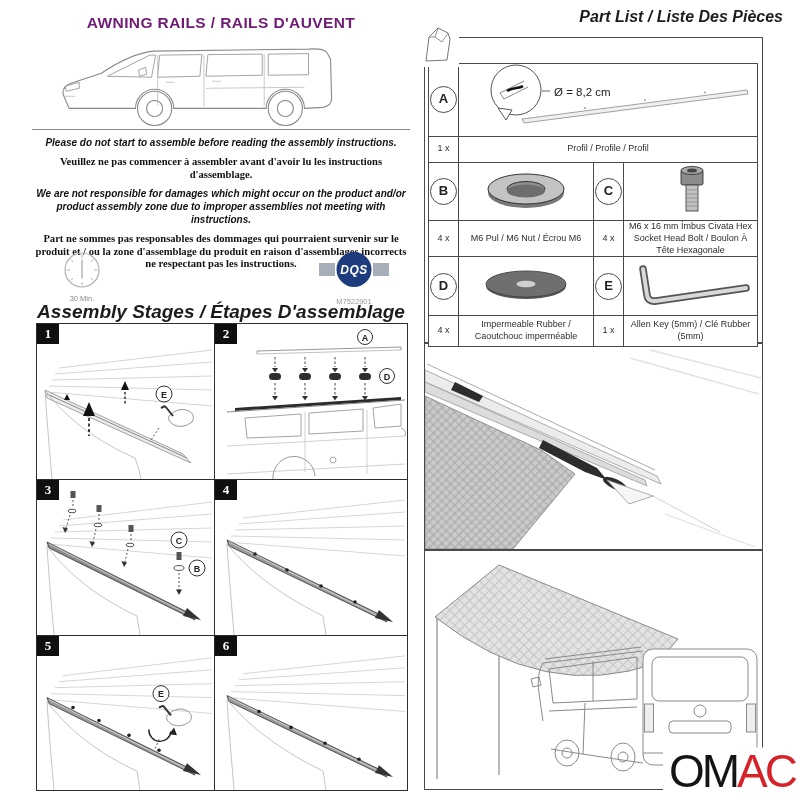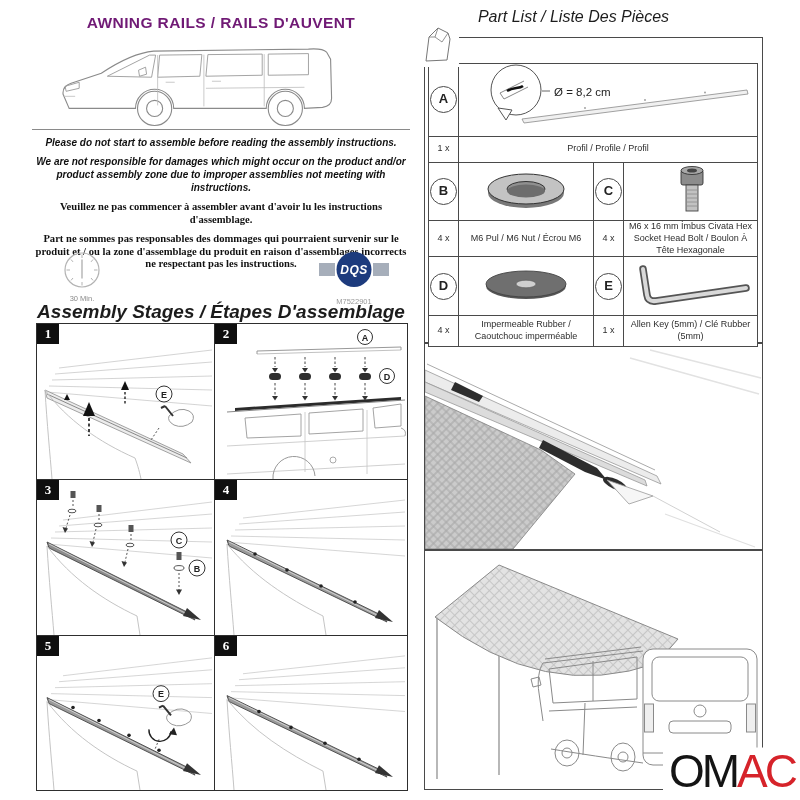--- a/index.html
+++ b/index.html
@@ -15,21 +15,21 @@
   .icons-row{position:absolute;left:0;top:250px;width:100%;height:56px;}
   .clock-block{position:absolute;left:22px;top:0;width:60px;text-align:center;}
   .clock-label{font-size:7.5px;color:#8a8a8a;margin-top:-2px;}
   .dqs-block{position:absolute;right:22px;top:0;width:72px;text-align:center;}
   .dqs-code{font-size:7.5px;color:#9a9a9a;margin-top:1px;text-align:center;}
   .stages-title{position:absolute;left:0;top:301px;width:100%;text-align:center;font-size:19px;font-weight:bold;font-style:italic;}
   .stages-grid{position:absolute;left:6px;top:323px;display:grid;grid-template-columns:178px 193px;grid-template-rows:156px 156px 155px;border-top:1.4px solid #2e2e2e;border-left:1.4px solid #2e2e2e;}
   .stage{position:relative;border-right:1.4px solid #2e2e2e;border-bottom:1.4px solid #2e2e2e;box-sizing:border-box;background:#fff;}
   .stage svg{width:100%;height:100%;display:block;}
   .badge{position:absolute;top:0;left:0;width:22px;height:20px;background:#0f0f0f;color:#fff;font:bold 13px "Liberation Serif",serif;display:flex;align-items:center;justify-content:center;}
-  .pl-title{position:absolute;left:404px;top:8px;width:339px;text-align:center;font-size:16px;font-weight:normal;font-style:italic;}
+  .pl-title{position:absolute;left:444px;top:8px;width:339px;text-align:right;font-size:16px;font-weight:bold;font-style:italic;}
   .parts-outer{position:absolute;left:424px;top:37px;width:339px;height:306px;border:1px solid #4a4a4a;box-sizing:border-box;}
   .bag{position:absolute;left:419px;top:25px;width:40px;height:42px;background:#fff;z-index:3;}
   .parts-table{position:absolute;left:428px;top:63px;border-collapse:collapse;table-layout:fixed;z-index:2;background:#fff;}
   .parts-table td{border:1px solid #4a4a4a;padding:0;text-align:center;vertical-align:middle;font-size:9px;line-height:1.3;color:#2d2d2d;overflow:hidden;}
   .letter-circle{width:25px;height:25px;border:1.4px solid #4a4a4a;border-radius:50%;margin:0 auto;display:flex;align-items:center;justify-content:center;font-size:13px;font-weight:bold;color:#222;background:#fff;}
   .detail-panel{position:absolute;left:424px;top:343px;width:339px;height:207px;border:1px solid #4a4a4a;box-sizing:border-box;background:#fff;}
   .awning-panel{position:absolute;left:424px;top:550px;width:339px;height:240px;border:1px solid #4a4a4a;box-sizing:border-box;background:#fff;}
   .detail-panel svg,.awning-panel svg{width:100%;height:100%;display:block;}
   .omac{position:absolute;right:2px;top:748px;z-index:6;font-weight:normal;font-size:46px;letter-spacing:-3px;line-height:1;background:#fff;padding:0 3px 2px 6px;transform:scaleY(1.02);}
   .omac .om{color:#141414;}
@@ -65,22 +65,22 @@
             <path d="M18,60 L30,60"></path>
           <path d="M120,46 l9,0"></path>
             <path d="M166,45 l9,0"></path>
         </g>
       </g>
     </svg>
   </div>
   <hr class="rule">
 
   <div class="warn warn-en">Please do not start to assemble before reading the assembly instructions.</div>
+  <div class="warn warn-fr">Veuillez ne pas commencer à assembler avant d'avoir lu les instructions d'assemblage.</div>
   <div class="warn warn-en">We are not responsible for damages which might occur on the product and/or product assembly zone due to improper assemblies not meeting with instructions.</div>
-  <div class="warn warn-fr">Veuillez ne pas commencer à assembler avant d'avoir lu les instructions d'assemblage.</div>
   <div class="warn warn-fr">Part ne sommes pas responsables des dommages qui pourraient survenir sur le produit et / ou la zone d'assemblage du produit en raison d'assemblages incorrects ne respectant pas les instructions.</div>
 
   <div class="icons-row">
     <div class="clock-block">
       <svg width="56" height="42" viewBox="0 0 56 42">
         <g fill="none" stroke="#b3b3b3" stroke-width="1.2">
           <circle cx="28" cy="20" r="17"></circle>
           <g stroke-width="1">
             <path d="M28,4.5 V8"></path>
               <path d="M28,32 V35.5"></path>

